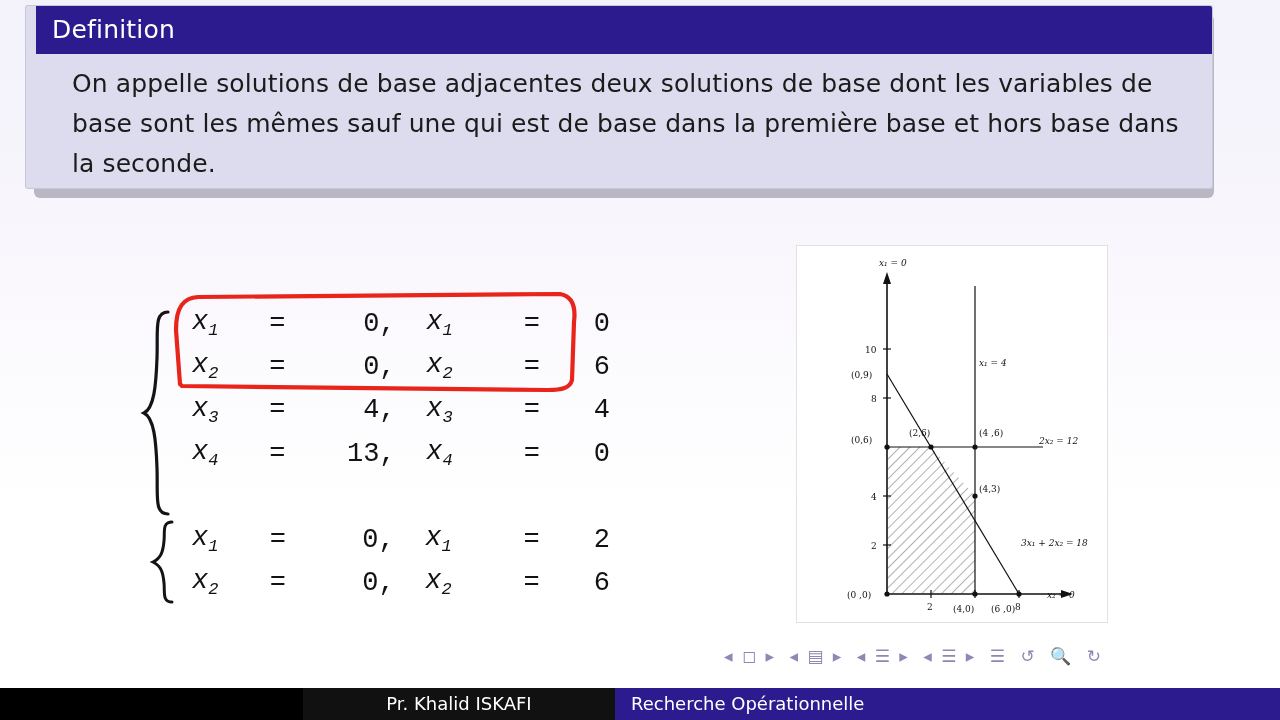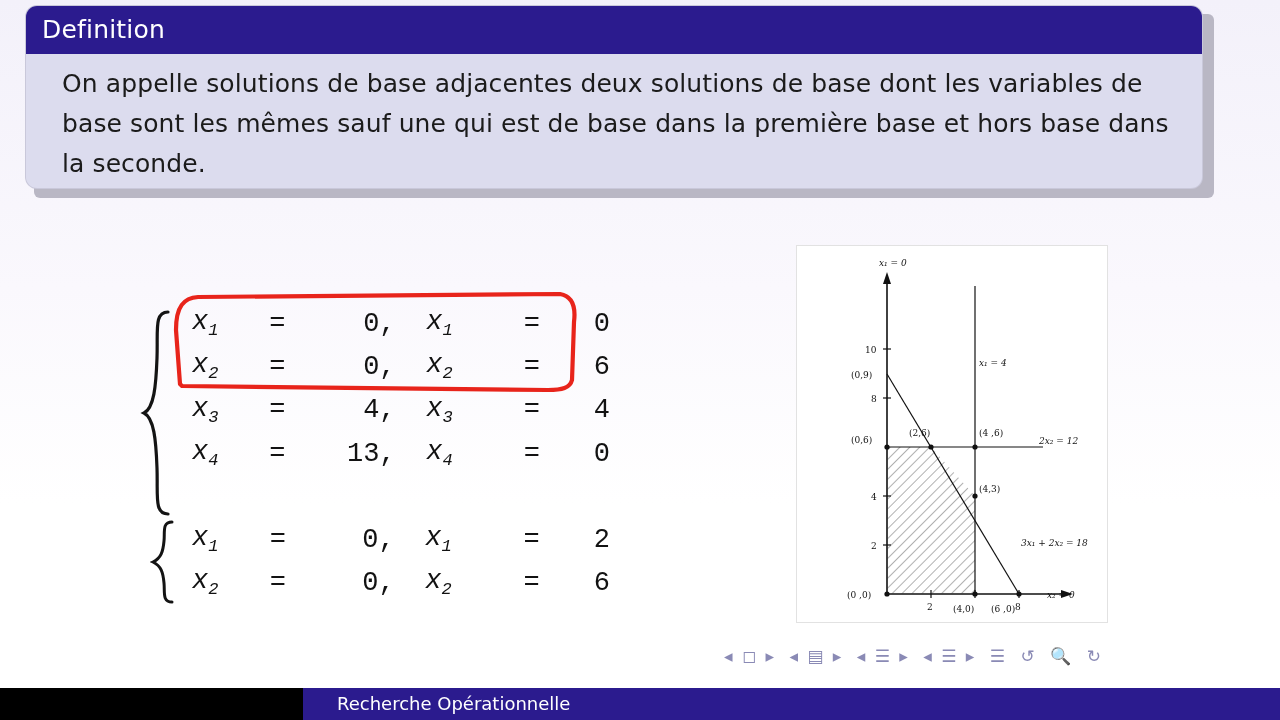--- a/index.html
+++ b/index.html
@@ -32,24 +32,25 @@
     background: #b9b7c4;
     border-radius: 6px;
     filter: blur(0.5px);
   }
   .defblock {
     position: absolute;
     left: 26px;
     top: 6px;
     width: 1176px;
     height: 182px;
-    border-radius: 11px;
+    border-radius: 2px;
     overflow: hidden;
     background: #dcdcee;
     box-shadow: 0 0 0 1px #c9c8da;
+    padding-left: 10px;
   }
   .defblock .title {
     height: 48px;
     background: #2b1b8e;
     color: #ffffff;
     font-size: 25px;
     line-height: 48px;
     padding-left: 16px;
     letter-spacing: 0.2px;
   }
@@ -158,21 +159,21 @@
     font-size: 18px;
     line-height: 32px;
     text-align: center;
   }
   .bb-blue {
     flex: 1;
     background: #2b1b8e;
     color: #ffffff;
     font-size: 18px;
     line-height: 32px;
-    padding-left: 34px;
+    padding-left: 16px;
   }
 </style>
 </head>
 <body>
 
 <div class="slide">
 
   <div class="defblock-shadow"></div>
   <div class="defblock">
     <div class="title">Definition</div>
@@ -332,16 +333,17 @@
     <span class="grp">◂ ☰ ▸</span>
     <span class="grp">☰</span>
     <span class="grp">↺</span>
     <span class="grp">🔍</span>
     <span class="grp">↻</span>
   </div>
   <div class="pagenum">18/36</div>
 
   <div class="bottombar">
     <div class="bb-black"></div>
+    <div class="bb-dark">Pr. Khalid ISKAFI</div>
     <div class="bb-blue">Recherche Opérationnelle</div>
   </div>
 
 </div>
 
 </body></html>

